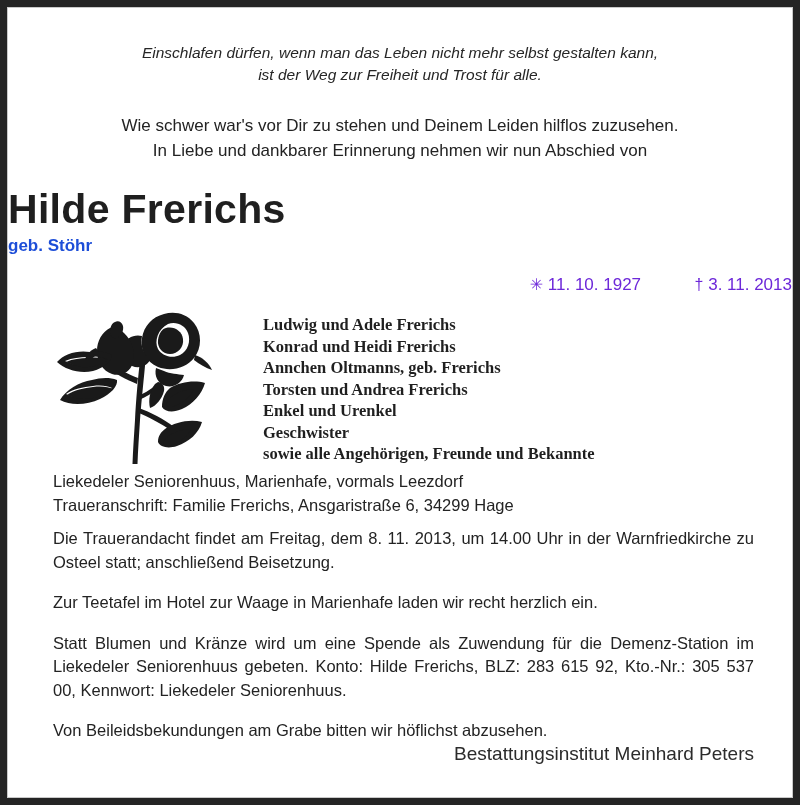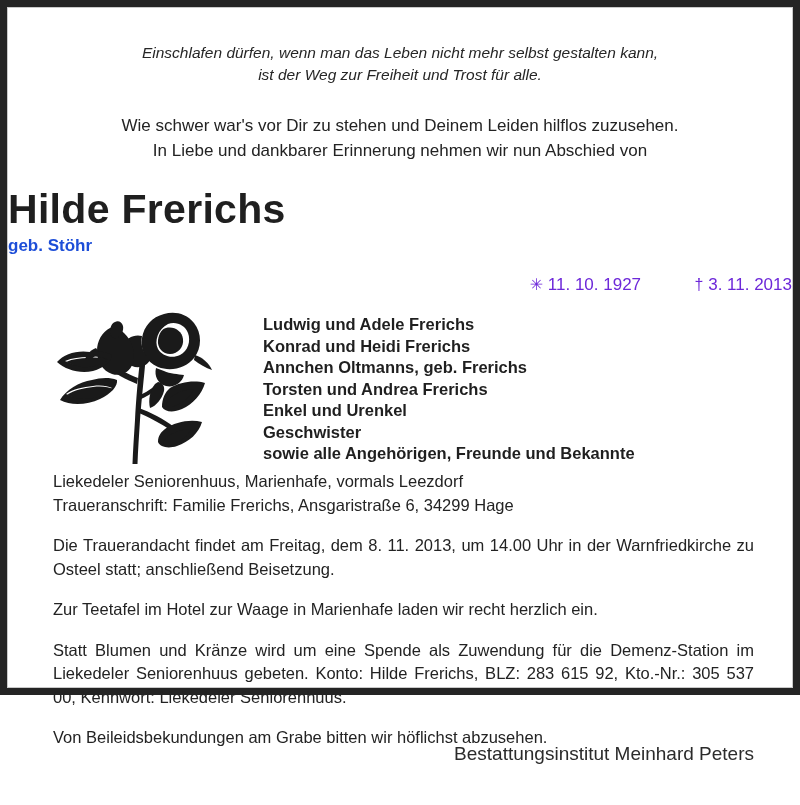--- a/index.html
+++ b/index.html
@@ -12,21 +12,21 @@
     height: 805px;
     font-family: "Liberation Sans", sans-serif;
     color: #232323;
     overflow: hidden;
   }
 
   #notice {
     position: relative;
     box-sizing: border-box;
     width: 800px;
-    height: 695px;
+    height: 805px;
     background: #ffffff;
     border: 7px solid #242424;
     padding: 0;
   }
   #notice-inner {
     position: relative;
     box-sizing: border-box;
     width: 100%;
     height: 100%;
     border: 1px solid #c9c9c9;
@@ -106,37 +106,38 @@
   }
   .mourners {
     position: absolute;
     left: 255px;
     top: 0px;
     font-size: 16.5px;
     font-weight: bold;
     line-height: 21.5px;
     color: #1f1f1f;
     white-space: nowrap;
+    font-family: Liberation Serif, serif;
   }
   .mourners .ln { display: block; }
 
   
   .body-text {
     position: absolute;
     left: 45px;
     right: 38px;
     top: 462px;
     font-size: 16.5px;
     color: #232323;
   }
   .para {
     margin: 0 0 17px 0;
     line-height: 23.5px;
   }
-  .para.tight { margin-bottom: 17px; }
+  .para.tight { margin-bottom: 10px; }
   .para.justified { text-align: justify; }
   .para .ln { display: block; }
 
   .footer-line {
     position: absolute;
     right: 38px;
     top: 735px;
     font-size: 19px;
     color: #2b2b2b;
     text-align: right;

